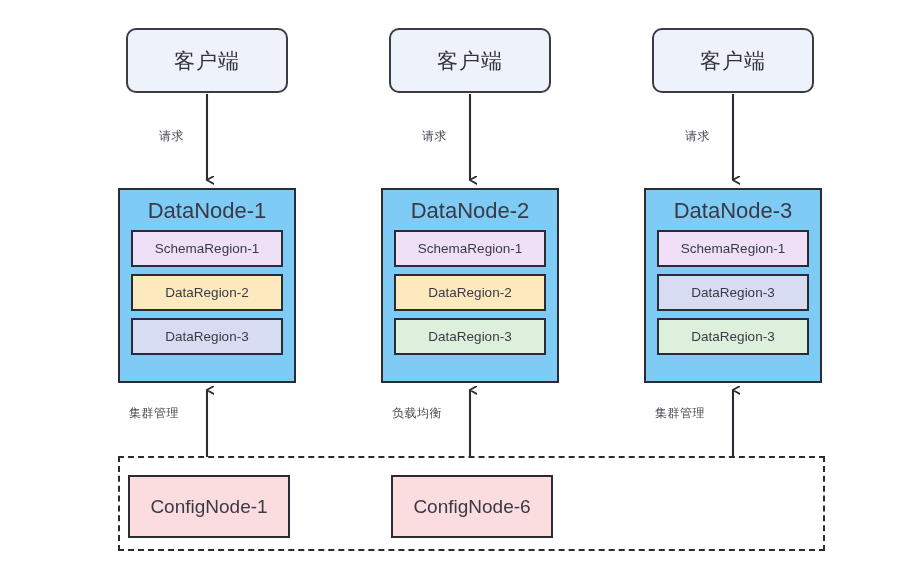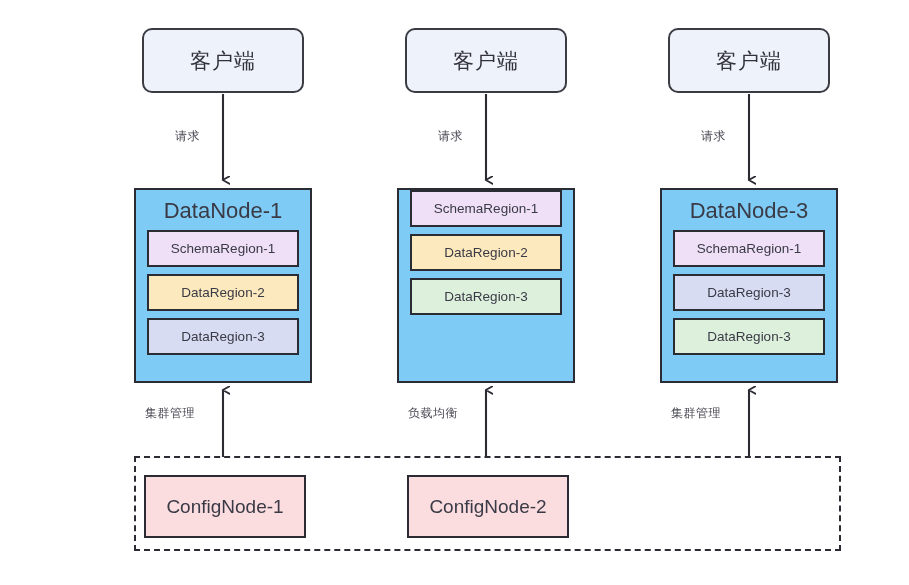--- a/index.html
+++ b/index.html
@@ -10,21 +10,21 @@
   body {
     width: 909px;
     height: 585px;
     position: relative;
     overflow: hidden;
     font-family: "Liberation Sans", "DejaVu Sans", sans-serif;
     color: #333340;
   }
   #canvas {
     position: absolute;
-    left: 16px;
+    left: 0;
     top: 0;
     width: 789px;
     height: 585px;
   }
   .node {
     position: absolute;
     box-sizing: border-box;
     display: flex;
     align-items: center;
     justify-content: center;
@@ -155,20 +155,21 @@
   <div class="node datanode-box" style="left:118px; top:188px;">
     <div class="datanode-title">DataNode-1</div>
     <div class="region-list">
       <div class="region fill-purple">SchemaRegion-1</div>
       <div class="region fill-yellow">DataRegion-2</div>
       <div class="region fill-indigo last">DataRegion-3</div>
     </div>
   </div>
 
   <div class="node datanode-box" style="left:381px; top:188px;">
+    <div class="datanode-title">DataNode-2</div>
     <div class="region-list">
       <div class="region fill-purple">SchemaRegion-1</div>
       <div class="region fill-yellow">DataRegion-2</div>
       <div class="region fill-green last">DataRegion-3</div>
     </div>
   </div>
 
   <div class="node datanode-box" style="left:644px; top:188px;">
     <div class="datanode-title">DataNode-3</div>
     <div class="region-list">
@@ -181,16 +182,16 @@
   <div class="edge-label" style="left:129px; top:405px;">集群管理</div>
   <div class="edge-label" style="left:392px; top:405px;">负载均衡</div>
   <div class="edge-label" style="left:655px; top:405px;">集群管理</div>
 
   <div class="cluster-dashed"></div>
 
   <div class="node confignode-box" style="left:128px; top:475px;">
     <span>ConfigNode-1</span>
   </div>
   <div class="node confignode-box" style="left:391px; top:475px;">
-    <span>ConfigNode-2</span>
+    <span>ConfigNode-6</span>
   </div>
 
 </div>
 
 </body></html>

